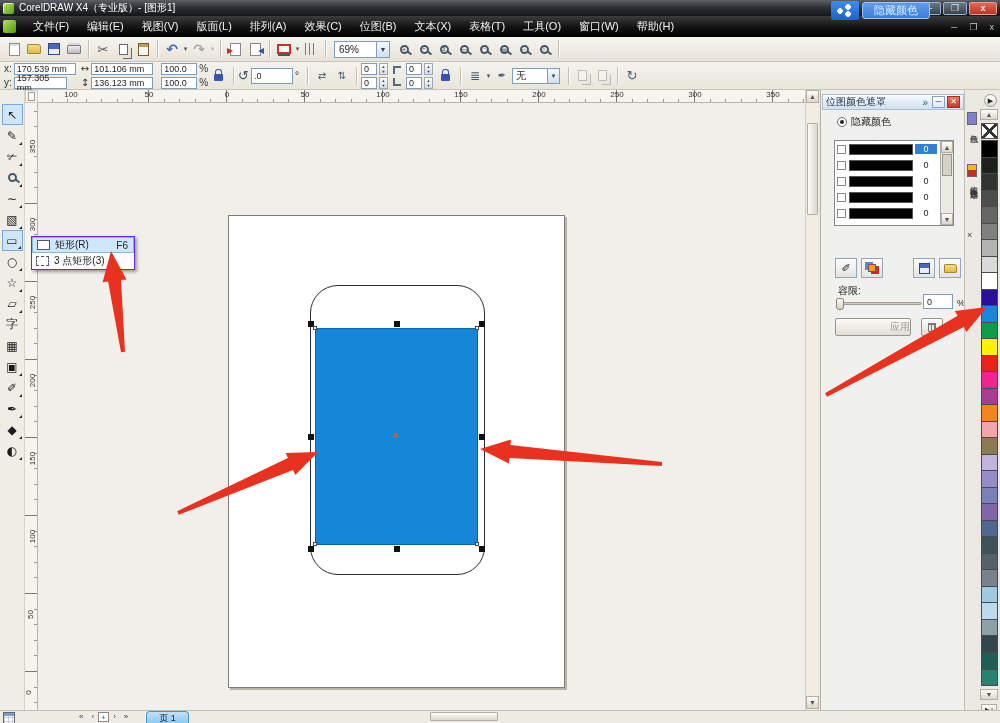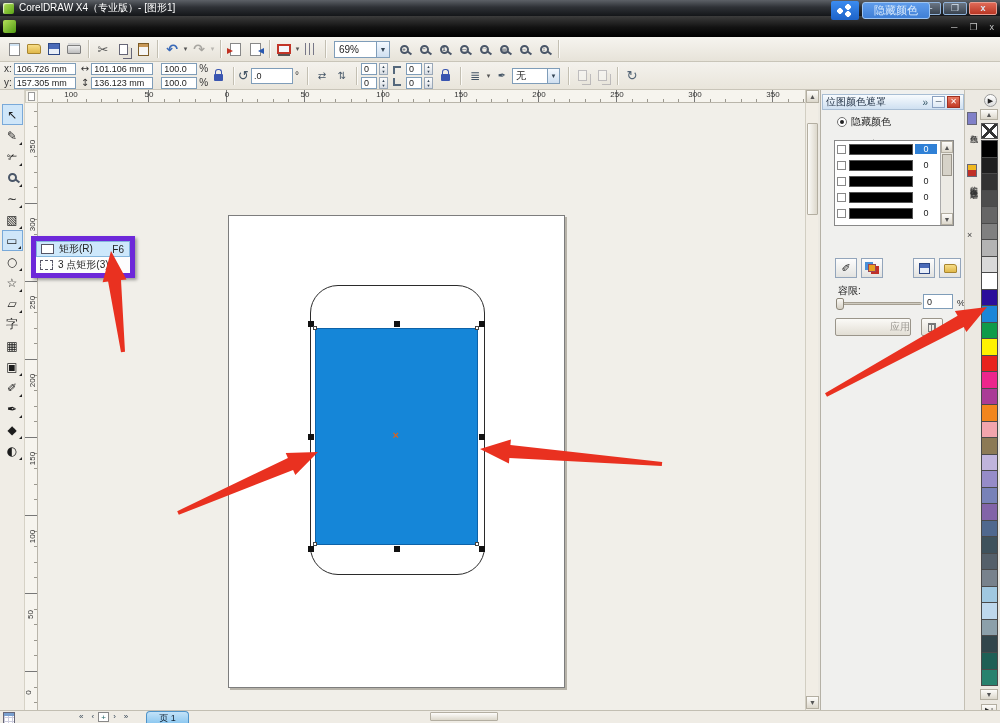--- a/index.html
+++ b/index.html
@@ -81,21 +81,21 @@
  background-position:0 39px,0 39px;background-size:13px auto,4px auto;background-repeat:repeat-y;background-position-x:0,9px;border-right:1px solid #b9b5aa}
 #ruler-left span{position:absolute;left:1px;font-size:8px;color:#333;transform:rotate(-90deg);transform-origin:center}
 #canvas{left:38px;top:103px;width:767px;height:607px;background:#f1efe9;overflow:hidden}
 #page{position:absolute;background:#fff;border:1px solid #7d7d7d;box-shadow:2px 2px 0 #b7b3a9}
 #round-rect{position:absolute;border:1px solid #2b2b2b;border-radius:28px;background:#fff}
 #blue-rect{position:absolute;border:1px solid #0d62a8}
 .handle{position:absolute;width:6px;height:6px;background:#111}
 .node{position:absolute;width:4px;height:4px;background:#fff;border:1px solid #444}
 #center-x{position:absolute;color:#d8641e;font-weight:bold;font-size:11px}
 
-#flyout{left:31px;top:236px;width:104px;background:#fdfdfd;border:5px solid #6d28d9;box-shadow:2px 2px 3px rgba(0,0,0,.35);z-index:30}
+#flyout{left:31px;top:236px;width:104px;background:#fdfdfd;border:1px solid #6d28d9;box-shadow:2px 2px 3px rgba(0,0,0,.35);z-index:30}
 .fl-row{display:flex;align-items:center;height:16px;font-size:10px;padding:0 3px;position:relative}
 .fl-row.hl{background:#cde8fb;border:1px solid #84b6dd}
 .fl-ic{width:13px;height:10px;border:1px solid #556;margin:0 5px 0 1px;background:#fff}
 .fl-ic.pt3{border-style:dashed;border-width:1px}
 .fl-sc{margin-left:auto;padding-right:2px}
 
 #vscroll{left:805px;top:90px;width:13px;height:620px;background:#f1ede5;border-left:1px solid #d2cec2}
 .sbtn{position:absolute;width:13px;height:13px;background:linear-gradient(#fdfcfa,#dcd7cb);border:1px solid #b3aea1;font-size:7px;color:#555;display:flex;align-items:center;justify-content:center}
 #vthumb{position:absolute;left:1px;top:33px;width:11px;height:92px;background:linear-gradient(90deg,#fbfaf7,#ddd8cc);border:1px solid #b3aea1;border-radius:1px}
 
@@ -158,20 +158,34 @@
   <span>CorelDRAW X4（专业版）- [图形1]</span>
   <span style="flex:1"></span>
   <span class="winbtn">─</span>
   <span class="winbtn">❐</span>
   <span class="winbtn close">x</span>
   <span style="width:3px"></span>
 </div>
 
 <div id="menubar" class="abs">
   <span class="applogo"></span>
+  <span id="menubar-items" style="display:flex">
+        <span class="menu-item">文件(F)</span>
+        <span class="menu-item">编辑(E)</span>
+        <span class="menu-item">视图(V)</span>
+        <span class="menu-item">版面(L)</span>
+        <span class="menu-item">排列(A)</span>
+        <span class="menu-item">效果(C)</span>
+        <span class="menu-item">位图(B)</span>
+        <span class="menu-item">文本(X)</span>
+        <span class="menu-item">表格(T)</span>
+        <span class="menu-item">工具(O)</span>
+        <span class="menu-item">窗口(W)</span>
+        <span class="menu-item">帮助(H)</span>
+      </span>
   <span style="flex:1"></span>
   <span class="doc-ctl">─</span>
   <span class="doc-ctl">❐</span>
   <span class="doc-ctl" style="margin-right:6px">x</span>
 </div>
 <div id="upload-wrap">
   <span class="uplogo"></span>
   <span class="upbtn">隐藏颜色</span>
 </div>
 
@@ -248,25 +262,25 @@
         </span>
       </span>
   <span class="vsep"></span>
 </div>
 
 <div id="propbar" class="abs">
   <span style="width:4px"></span>
   <span class="pb-col">
     <span class="pb-row">
           <span class="pb-lab">x:</span>
-          <span class="pb-input" style="width:62px">106.726 mm</span>
+          <span class="pb-input" style="width:62px">170.539 mm</span>
         </span>
     <span class="pb-row">
           <span class="pb-lab">y:</span>
-          <span class="pb-input" style="width:62px">157.305 mm</span>
+          <span class="pb-input" style="width:53px">157.305 mm</span>
         </span>
   </span>
   <span class="pb-col" style="margin-left:5px">
     <span class="pb-row">
           <span class="pb-lab glyph">↔</span>
           <span class="pb-input" style="width:62px">101.106 mm</span>
         </span>
     <span class="pb-row">
           <span class="pb-lab glyph">↕</span>
           <span class="pb-input" style="width:62px">136.123 mm</span>

